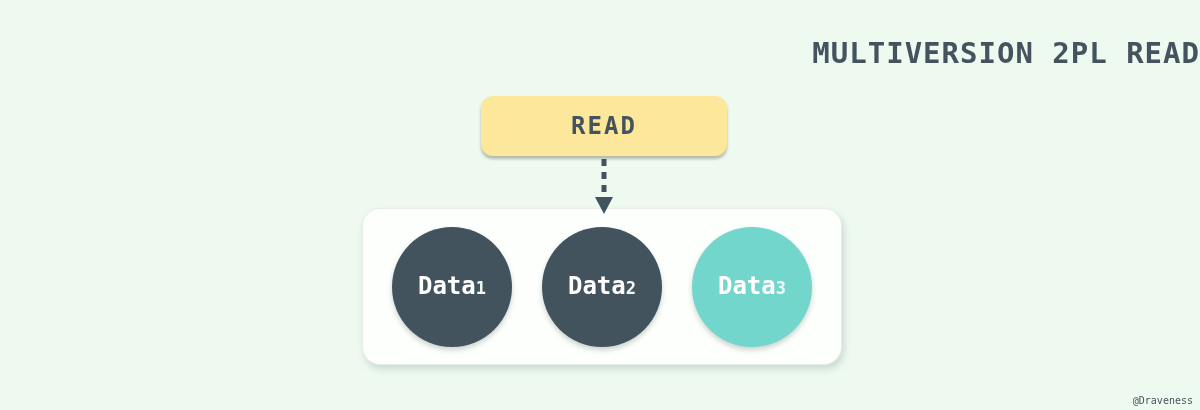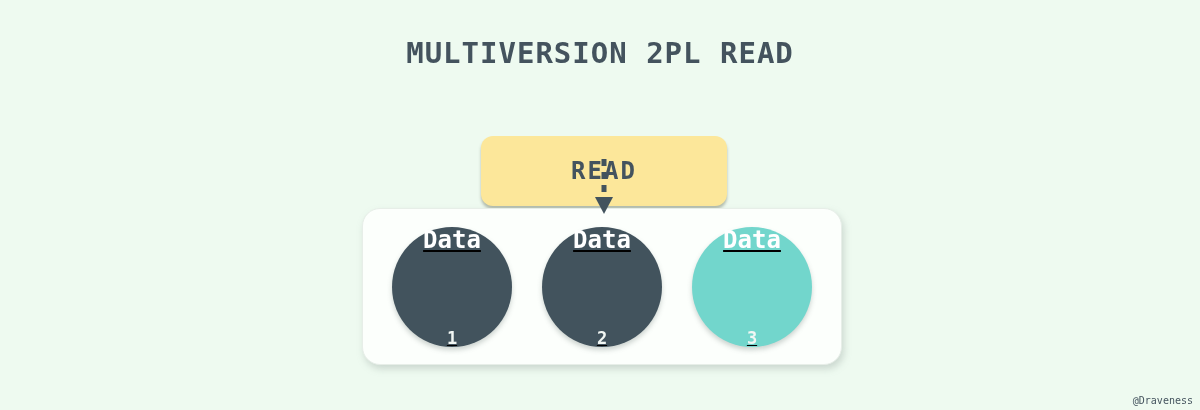--- a/index.html
+++ b/index.html
@@ -12,39 +12,38 @@
     position: relative;
     background: #EEFAF0;
     font-family: "DejaVu Sans Mono", "Liberation Mono", monospace;
     overflow: hidden;
   }
   .title {
     position: absolute;
     top: 36px;
     left: 0;
     width: 100%;
-    text-align: center;
+    text-align: right;
     font-size: 29px;
     font-weight: bold;
     letter-spacing: 1px;
     color: #44535E;
   }
   .read-box {
     position: absolute;
     left: 481px;
     top: 96px;
     width: 246px;
-    height: 70px;
+    height: 60px;
     background: #FCE79A;
     border-radius: 12px;
     box-shadow: 0 3px 3px rgba(105, 110, 90, 0.45);
     display: flex;
     align-items: center;
     justify-content: center;
-    margin-top: 40px;
   }
   .read-box .read-label {
     font-size: 24px;
     font-weight: bold;
     letter-spacing: 2px;
     color: #44535E;
   }
   .arrow-svg {
     position: absolute;
     left: 593px;
@@ -67,25 +66,24 @@
     display: flex;
     align-items: center;
     justify-content: center;
     gap: 30px;
   }
   .data-circle {
     width: 120px;
     height: 120px;
     border-radius: 50%;
     display: flex;
-    flex-direction: column;
+    flex-direction: row;
     align-items: center;
-    justify-content: space-between;
+    justify-content: center;
     box-shadow: 0 3px 5px rgba(95, 110, 105, 0.3);
-    text-decoration: underline;
   }
   .circle-label {
     font-size: 24px;
     font-weight: bold;
     color: #FFFFFF;
     line-height: 1.1;
   }
   .circle-number {
     font-size: 17px;
     font-weight: bold;

